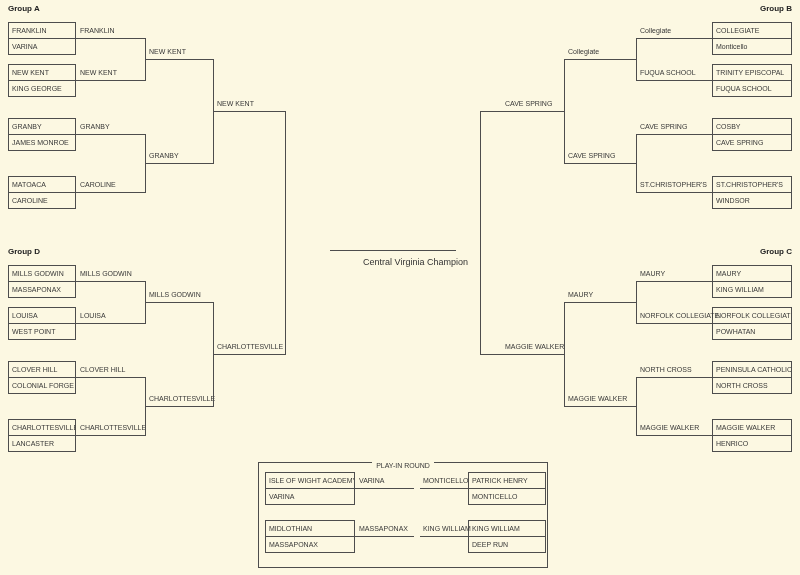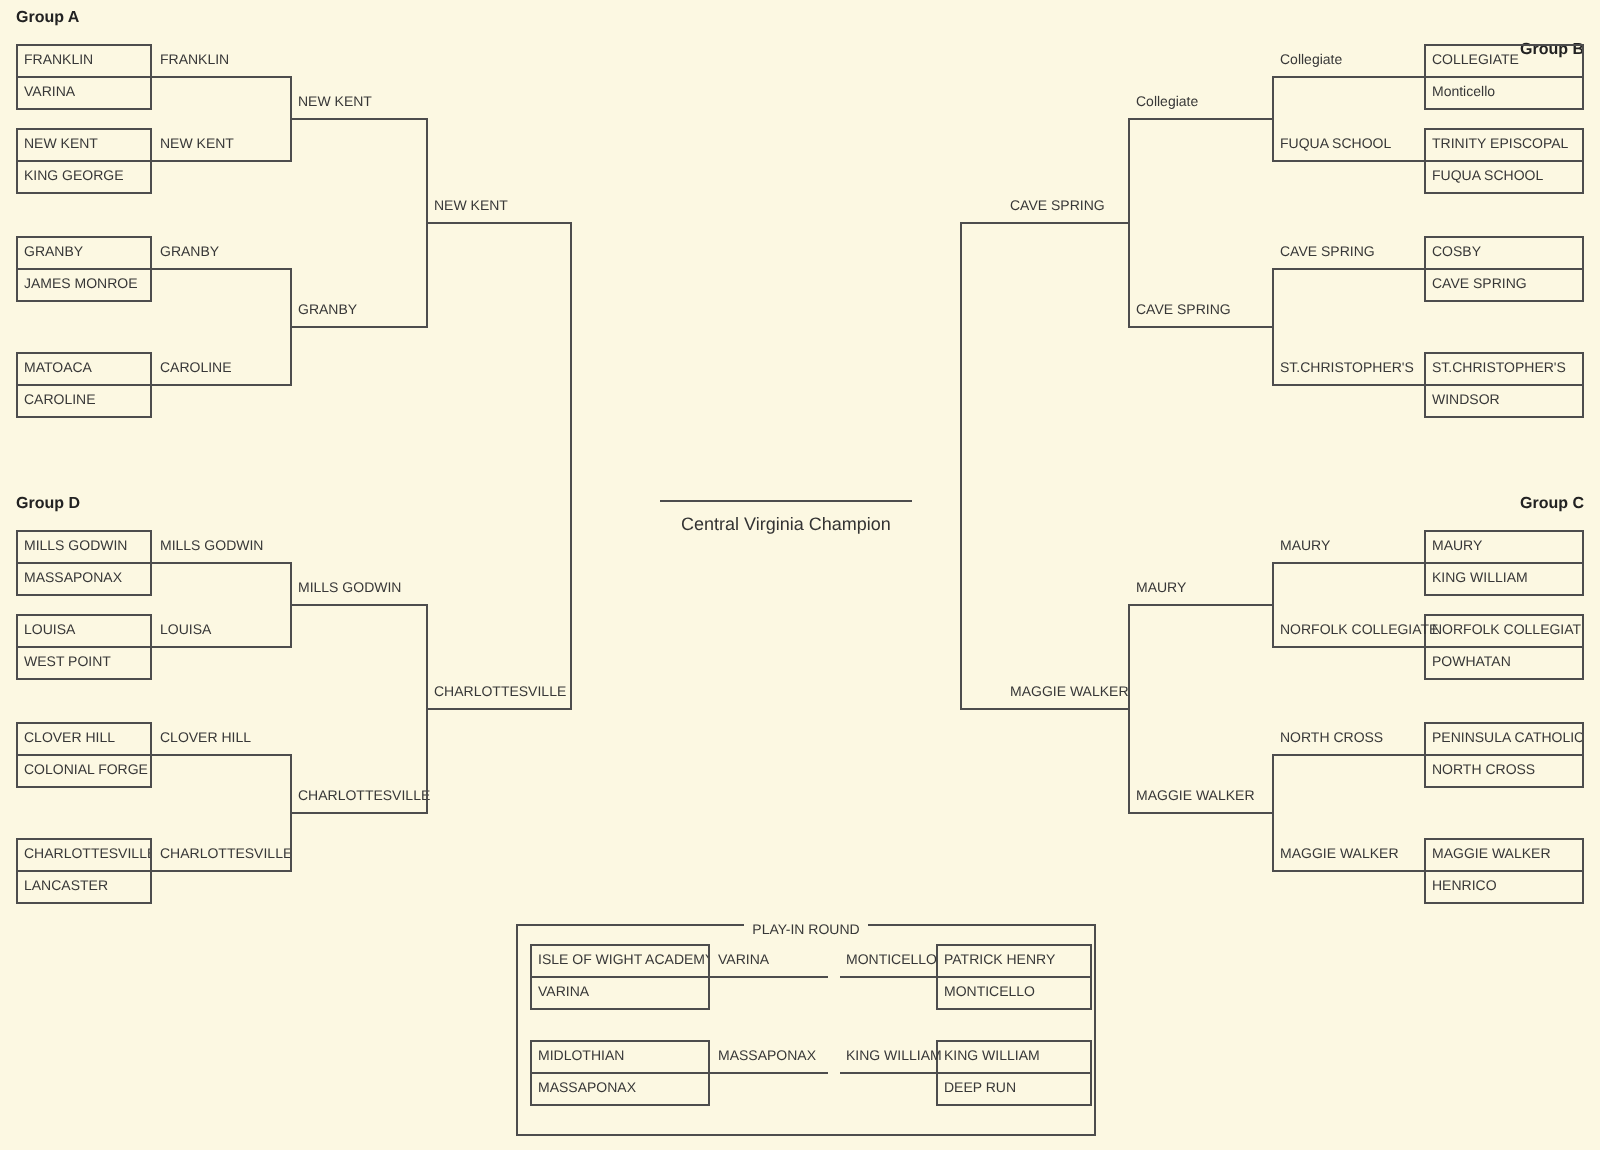--- a/index.html
+++ b/index.html
@@ -16,21 +16,21 @@
     font-size:7px; line-height:15px; padding-left:3px;
     white-space:nowrap; overflow:hidden;
   }
   .box.r { width:80px; }
   .box.p { width:90px; }
   .box.q { width:78px; }
   .hl { position:absolute; height:1px; background:#4d4d4d; }
   .vl { position:absolute; width:1px; background:#4d4d4d; }
   .wl { position:absolute; font-size:7px; white-space:nowrap; }
   .gl { position:absolute; font-size:8px; font-weight:bold; color:#222; }
-  .champ { position:absolute; left:318px; top:257px; width:150px; text-align:center; font-size:9px; color:#333; }
+  .champ { position:absolute; left:318px; top:257px; width:150px; text-align:right; font-size:9px; color:#333; }
   .pi-outer { position:absolute; left:258px; top:462px; width:290px; height:106px; border:1px solid #4d4d4d; }
   .pi-title-wrap { position:absolute; left:258px; top:458px; width:290px; text-align:center; }
   .pi-title-wrap span { display:inline-block; background:#fcf8e2; padding:0 4px; font-size:7px; position:relative; top:-4px; }
 </style>
 </head>
 <body>
 
 <div id="stage">
 
   <div class="gl" style="left:8px;top:4px">Group A</div>
@@ -94,21 +94,21 @@
   <div class="wl" style="left:80px;top:424px">CHARLOTTESVILLE</div>
 
   <div class="vl" style="left:145px;top:377px;height:59px"></div>
   <div class="hl" style="left:145px;top:406px;width:68px"></div>
   <div class="wl" style="left:149px;top:395px">CHARLOTTESVILLE</div>
 
   <div class="vl" style="left:213px;top:302px;height:105px"></div>
   <div class="hl" style="left:213px;top:354px;width:72px"></div>
   <div class="wl" style="left:217px;top:343px">CHARLOTTESVILLE</div>
 
-  <div class="gl" style="right:8px;top:20px;text-align:right">Group B</div>
+  <div class="gl" style="right:8px;top:4px;text-align:right">Group B</div>
 
   <div class="box r" style="left:712px;top:22px">COLLEGIATE</div>
   <div class="box r" style="left:712px;top:38px">Monticello</div>
   <div class="hl" style="left:636px;top:38px;width:76px"></div>
   <div class="wl" style="left:640px;top:27px">Collegiate</div>
 
   <div class="box r" style="left:712px;top:64px">TRINITY EPISCOPAL</div>
   <div class="box r" style="left:712px;top:80px">FUQUA SCHOOL</div>
   <div class="hl" style="left:636px;top:80px;width:76px"></div>
   <div class="wl" style="left:640px;top:69px">FUQUA SCHOOL</div>

